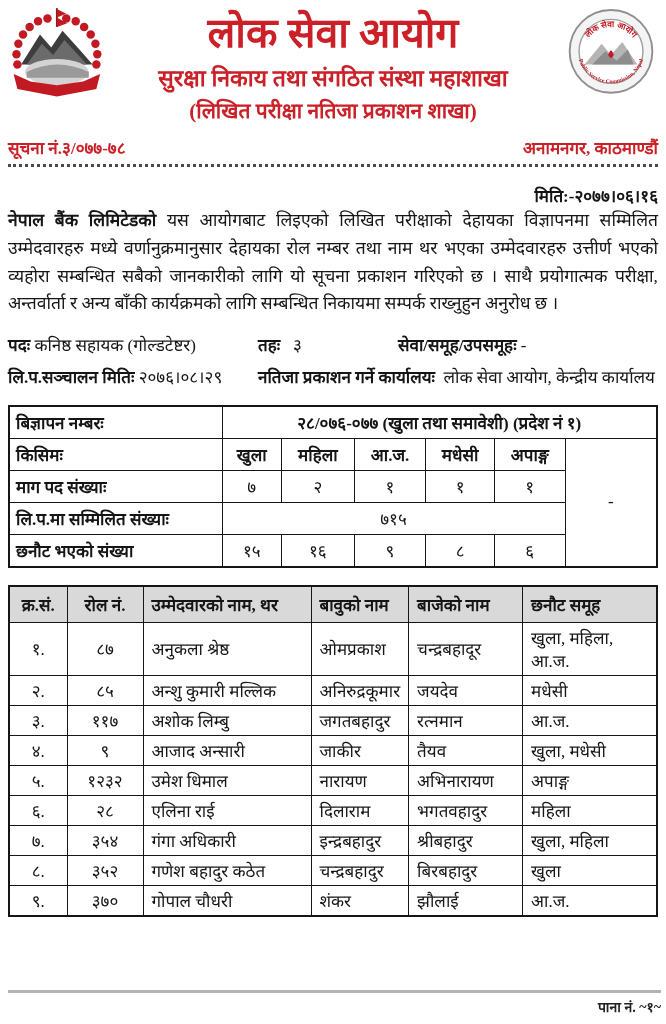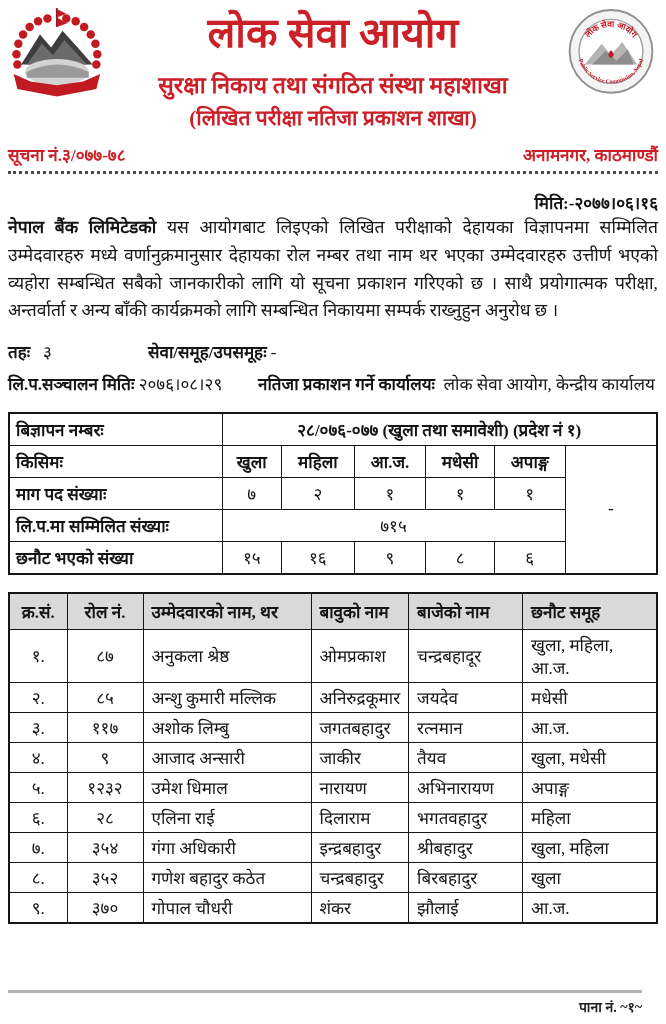--- a/index.html
+++ b/index.html
@@ -13,21 +13,21 @@
     width:666px; height:1024px;
     padding:6px 8px 0 8px;
     position:relative; overflow:hidden; background:#fff;
   }
 
   
   .header { display:flex; align-items:flex-start; justify-content:space-between; }
   .logo-box { width:94px; height:102px; flex:0 0 auto; }
   .head-center { flex:1; text-align:center; color:#cc2028; padding-top:2px; }
   .main-title { font-size:41px; font-weight:bold; line-height:1.25; }
-  .sub1 { font-size:23px; font-weight:bold; margin-top:9px; }
+  .sub1 { font-size:23px; font-weight:bold; margin-top:2px; }
   .sub2 { font-size:21px; font-weight:bold; margin-top:3px; }
 
   
   .notice-row { display:flex; align-items:flex-start; margin-top:12px;
                 color:#cc2028; font-weight:bold; font-size:17px; }
   .notice-num { }
   .notice-loc { margin-left:auto; }
   .divider { border:0; border-top:3px dotted #4a4a4a; margin-top:5px; }
 
   .date-line { text-align:right; font-weight:bold; font-size:17px; margin-top:17px; }
@@ -60,21 +60,21 @@
                 font-size:17px; text-align:left; font-weight:bold; }
   .results th.c, .results td.c { text-align:center; }
   .results td { border:1.5px solid #161616; padding:3px 8px; height:30px; font-size:17px; }
   .col-sn { width:58px; }
   .col-roll { width:76px; }
   .col-name { width:168px; }
   .col-father { width:96px; }
   .col-grand { width:114px; }
 
   
-  .footer { position:absolute; left:8px; right:24px; bottom:8px; }
+  .footer { position:absolute; left:8px; right:5px; bottom:8px; }
   .footer-line { height:3px; background:#b3b3b3; }
   .footer-text { text-align:right; font-size:14px; font-weight:bold; margin-top:4px; color:#222; }
 </style>
 </head>
 <body>
 
 <div class="page">
 
   <div class="header">
     <div class="logo-box">
@@ -144,20 +144,24 @@
     <span class="notice-loc">अनामनगर, काठमाण्डौं</span>
   </div>
   <hr class="divider">
 
   <div class="date-line">मिति:-२०७७।०६।१६</div>
 
   <p class="body-par"><span class="lead">नेपाल बैंक लिमिटेडको</span><span> यस आयोगबाट लिइएको लिखित परीक्षाको देहायका विज्ञापनमा सम्मिलित उम्मेदवारहरु मध्ये वर्णानुक्रमानुसार देहायका रोल नम्बर तथा नाम थर भएका उम्मेदवारहरु उत्तीर्ण भएको व्यहोरा सम्बन्धित सबैको जानकारीको लागि यो सूचना प्रकाशन गरिएको छ । साथै प्रयोगात्मक परीक्षा, अन्तर्वार्ता र अन्य बाँकी कार्यक्रमको लागि सम्बन्धित निकायमा सम्पर्क राख्नुहुन अनुरोध छ ।</span></p>
 
   <div class="pos">
     <div class="pos-row">
+      <div class="pos-col1">
+        <span class="plabel">पदः</span>
+        <span>कनिष्ठ सहायक (गोल्डटेष्टर)</span>
+      </div>
       <div class="pos-col2">
         <span class="plabel">तहः</span>&nbsp;&nbsp;
         <span>३</span>
       </div>
       <div class="pos-col3">
         <span class="plabel">सेवा/समूह/उपसमूहः</span>
         <span>-</span>
       </div>
     </div>
     <div class="pos-row">

